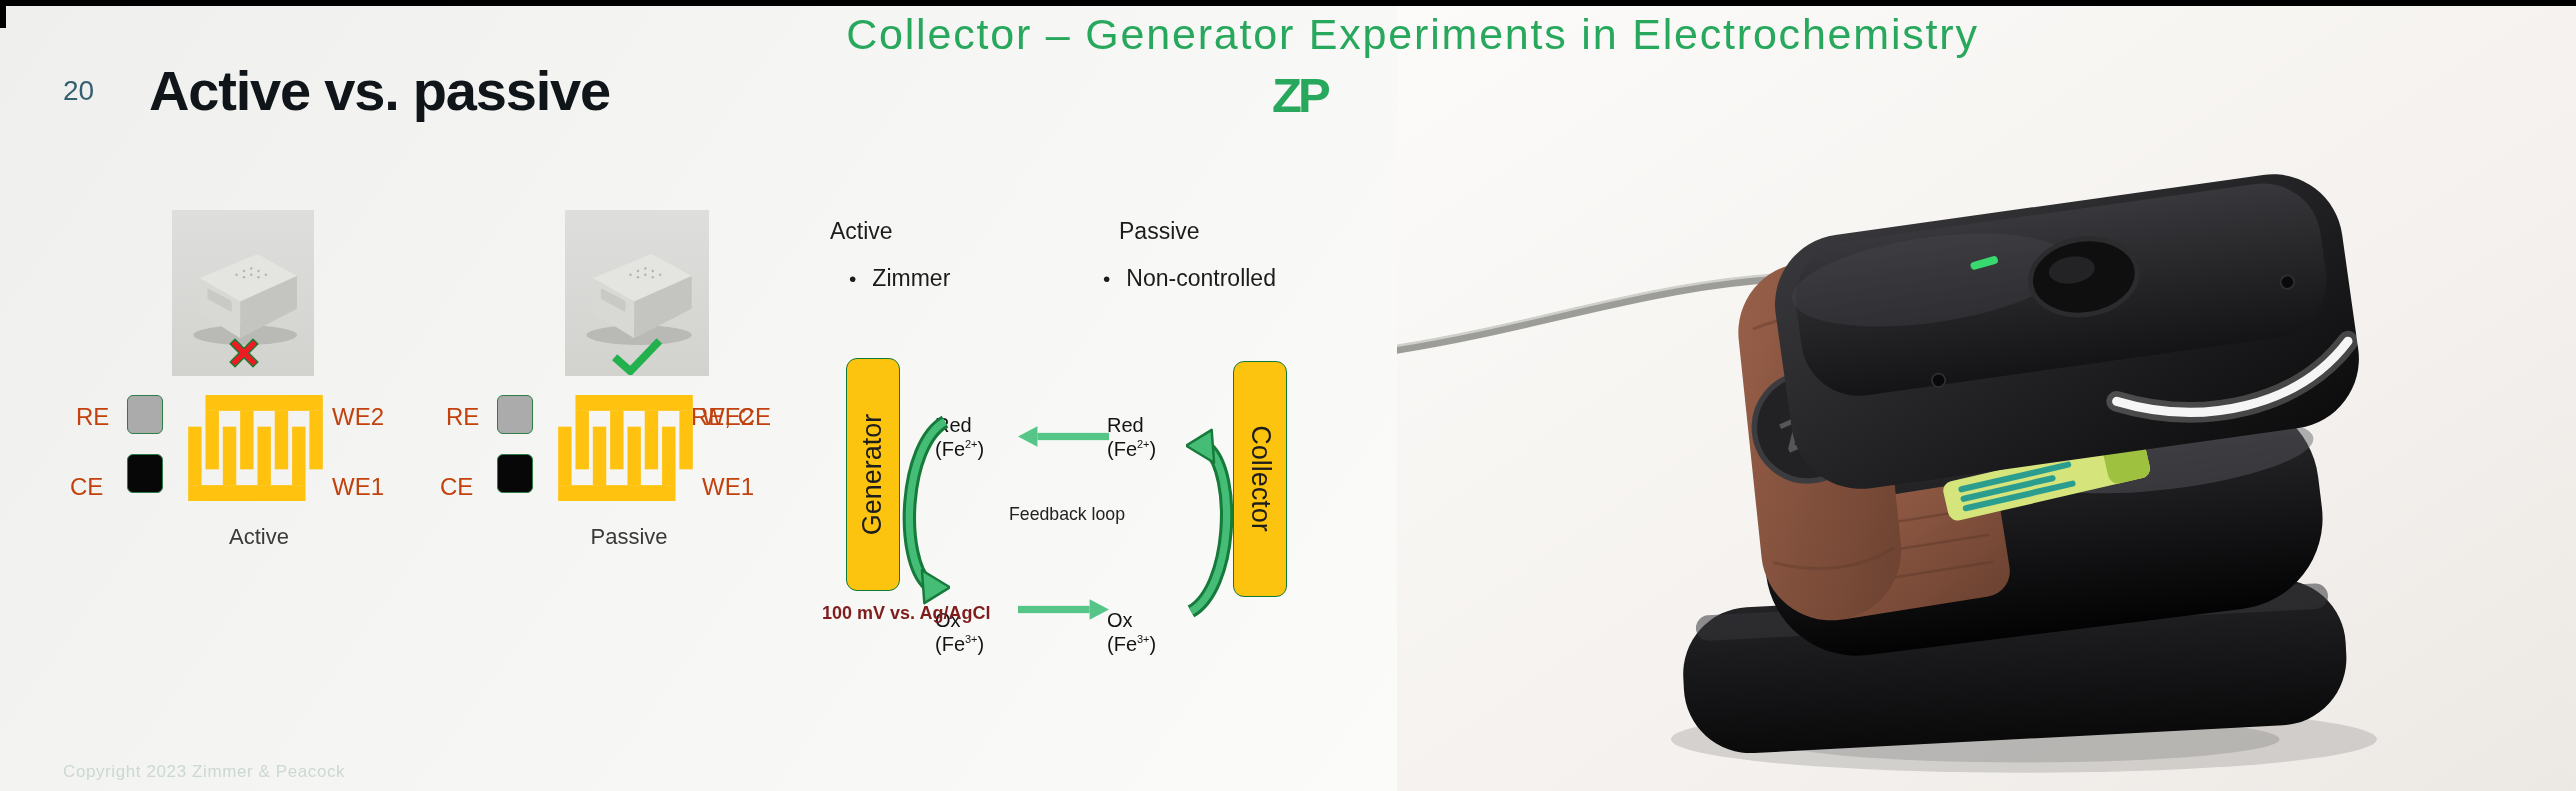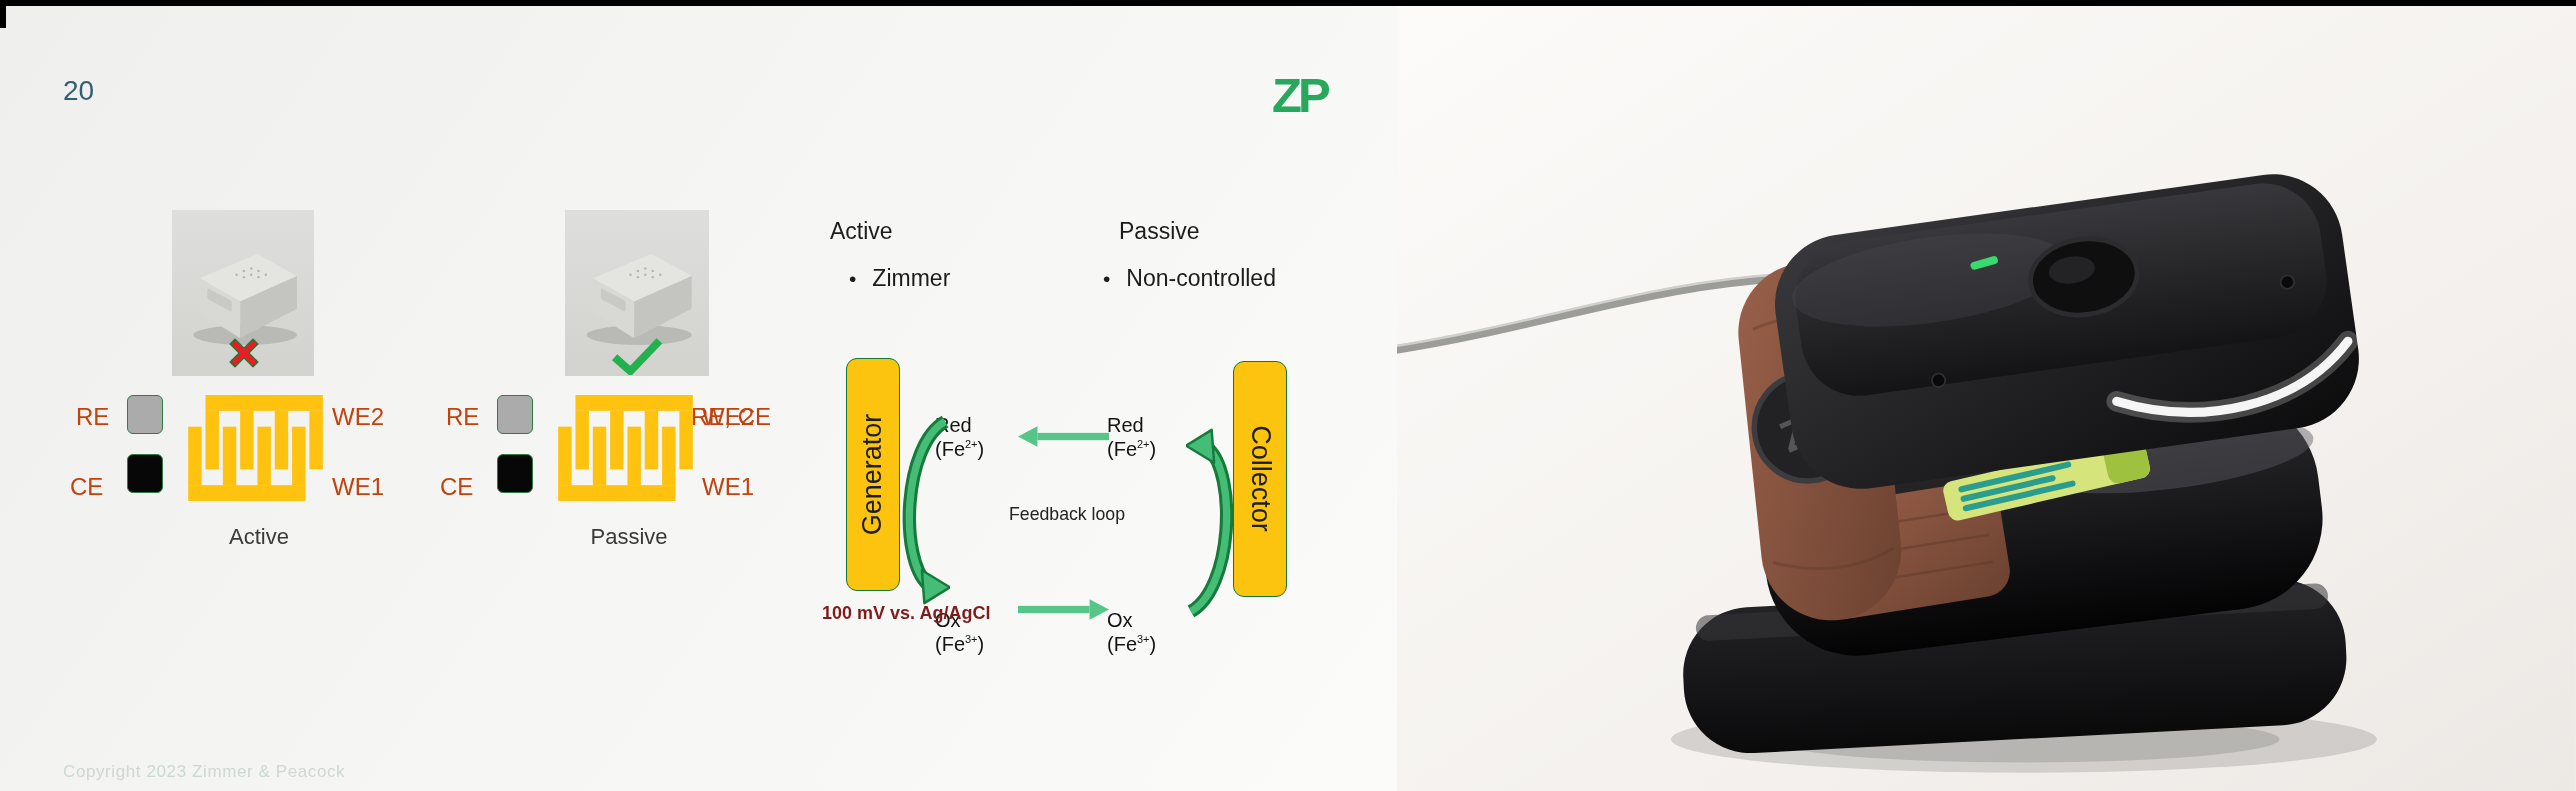--- a/index.html
+++ b/index.html
@@ -160,23 +160,25 @@
         <circle cx="1470" cy="505" r="11" fill="#09090a" stroke="#2f2f33" stroke-width="3"></circle>
         <path d="M 1165 660 C 1300 722 1460 710 1555 615" stroke="#ffffff" stroke-width="34" fill="none" opacity="0.22" stroke-linecap="round"></path>
         <path d="M 1165 660 C 1300 722 1460 710 1555 615" stroke="#ffffff" stroke-width="15" fill="none" opacity="0.95" stroke-linecap="round"></path>
       </g>
     </svg>
   </div>
 
   <div class="abs top-border"></div>
   <div class="abs left-notch"></div>
 
+  <div class="abs deck-title">Collector – Generator Experiments in Electrochemistry</div>
   <div class="abs zp-logo">ZP</div>
 
   <div class="abs slide-number">20</div>
+  <div class="abs slide-heading">Active vs. passive</div>
 
   <div class="abs fig fig-active">
     <div class="photo-frame">
       <svg width="100%" height="100%" viewBox="0 0 233 272" preserveAspectRatio="none">
         <ellipse cx="120" cy="205" rx="85" ry="16" fill="#b9b9b6"></ellipse>
         <polygon points="45,112 140,72 205,108 112,150" fill="#e4e4e1"></polygon>
         <polygon points="45,112 112,150 112,210 45,168" fill="#d8d8d4"></polygon>
         <polygon points="112,150 205,108 205,162 112,210" fill="#c4c4c0"></polygon>
         <g fill="#b3b3af">
           <circle cx="118" cy="100" r="2"></circle>

